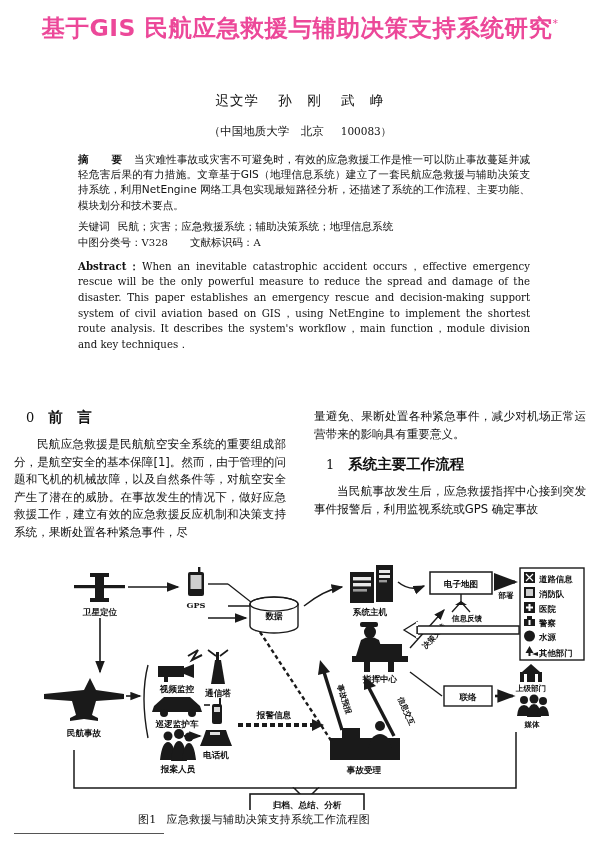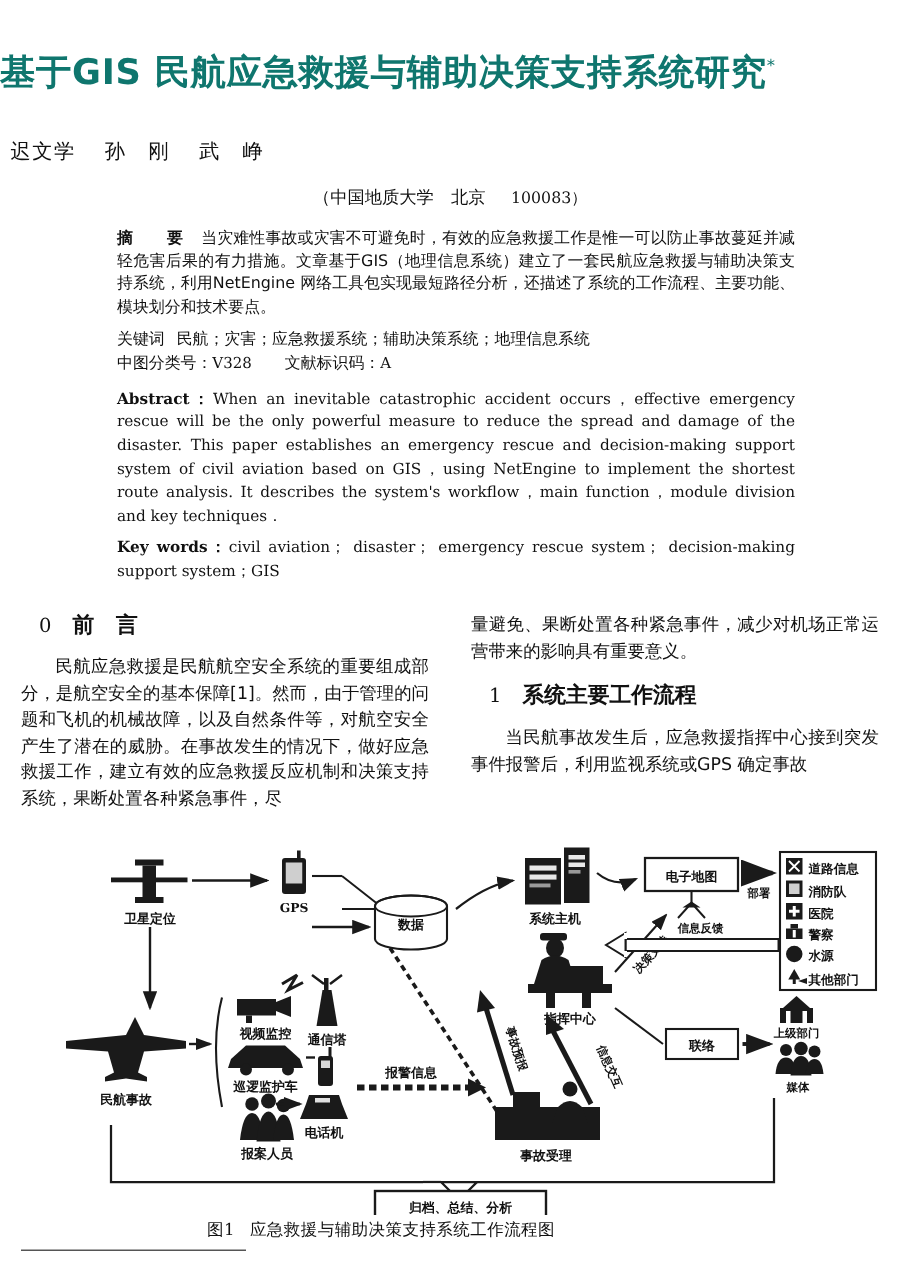--- a/index.html
+++ b/index.html
@@ -17,41 +17,41 @@
   }
   .page {
     position: absolute;
     inset: 0;
     width: 600px;
     height: 842px;
   }
   
   .title {
     position: absolute;
-    top: 32px;
+    top: 12px;
     left: 0;
-    width: 480px;
+    width: 600px;
     text-align: center;
     font-size: 23.5px;
     font-weight: bold;
     letter-spacing: 0.5px;
-    color: #0f766e;
+    color: #ec4899;
     white-space: nowrap;
   }
   .title .star {
     font-size: 11px;
     vertical-align: super;
     font-weight: normal;
   }
   .authors {
     position: absolute;
     top: 92px;
     left: 0;
     width: 600px;
-    text-align: left;
+    text-align: center;
     font-size: 13.5px;
     color: #111;
     letter-spacing: 1px;
   }
   .authors span { margin: 0 7px; }
   .affiliation {
     position: absolute;
     top: 124px;
     left: 0;
     width: 600px;
@@ -228,21 +228,20 @@
     <span>武　峥</span>
   </div>
 
   <div class="affiliation"><span>（中国地质大学　北京</span><span class="code">100083）</span></div>
 
   <div class="abs-block">
     <div class="abs-cn"><span class="lbl">摘　要</span><span>当灾难性事故或灾害不可避免时，有效的应急救援工作是惟一可以防止事故蔓延并减轻危害后果的有力措施。文章基于GIS（地理信息系统）建立了一套民航应急救援与辅助决策支持系统，利用NetEngine 网络工具包实现最短路径分析，还描述了系统的工作流程、主要功能、模块划分和技术要点。</span></div>
     <div class="kw-cn"><span class="lbl">关键词</span><span>民航；灾害；应急救援系统；辅助决策系统；地理信息系统</span></div>
     <div class="clc"><span>中图分类号：</span><span class="lat">V328</span><span class="gap"></span><span>文献标识码：</span><span class="lat">A</span></div>
     <div class="abs-en"><b>Abstract：</b><span>When an inevitable catastrophic accident occurs，effective emergency rescue will be the only powerful measure to reduce the spread and damage of the disaster. This paper establishes an emergency rescue and decision-making support system of civil aviation based on GIS，using NetEngine to implement the shortest route analysis. It describes the system's workflow，main function，module division and key techniques．</span></div>
-    <div class="kw-en"><b>Key words：</b><span>civil aviation； disaster； emergency rescue system； decision-making support system；GIS</span></div>
   </div>
 
   <div class="col col-left">
     <div class="sec-h"><span class="num">0</span><span>前　言</span></div>
     <p class="para">民航应急救援是民航航空安全系统的重要组成部分，是航空安全的基本保障[1]。然而，由于管理的问题和飞机的机械故障，以及自然条件等，对航空安全产生了潜在的威胁。在事故发生的情况下，做好应急救援工作，建立有效的应急救援反应机制和决策支持系统，果断处置各种紧急事件，尽</p>
   </div>
 
   <div class="col col-right">
     <p class="rt-top">量避免、果断处置各种紧急事件，减少对机场正常运营带来的影响具有重要意义。</p>
     <div class="sec-h sec-h-2"><span class="num">1</span><span>系统主要工作流程</span></div>

